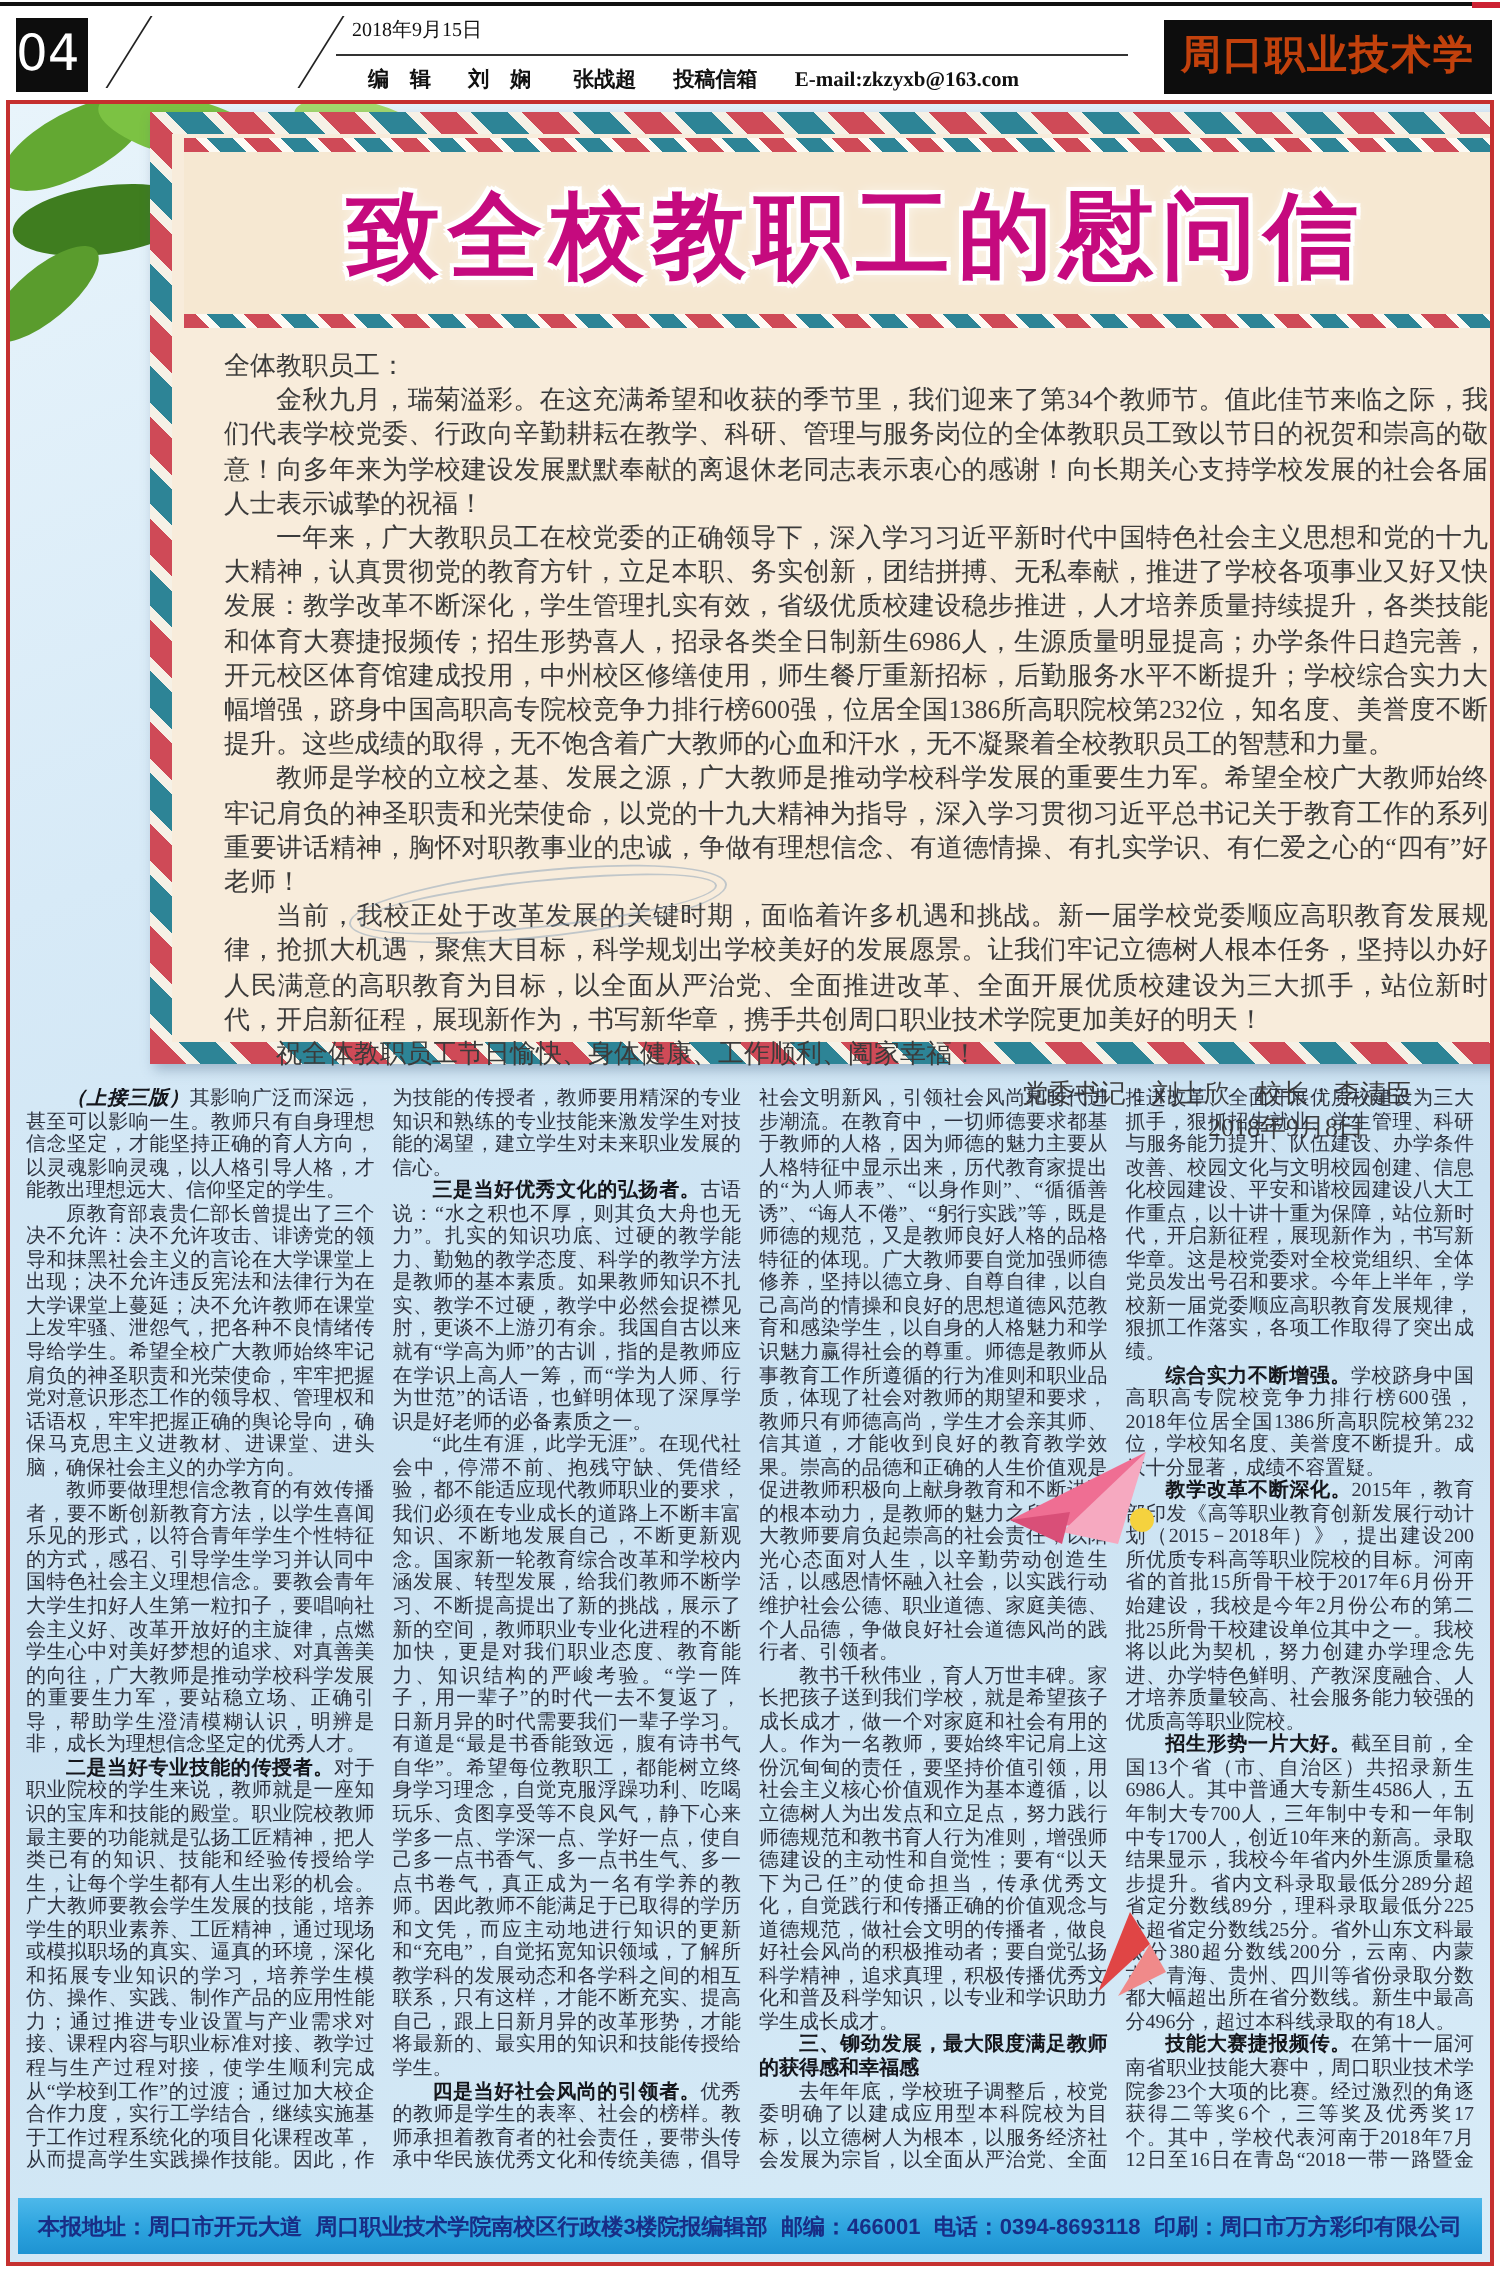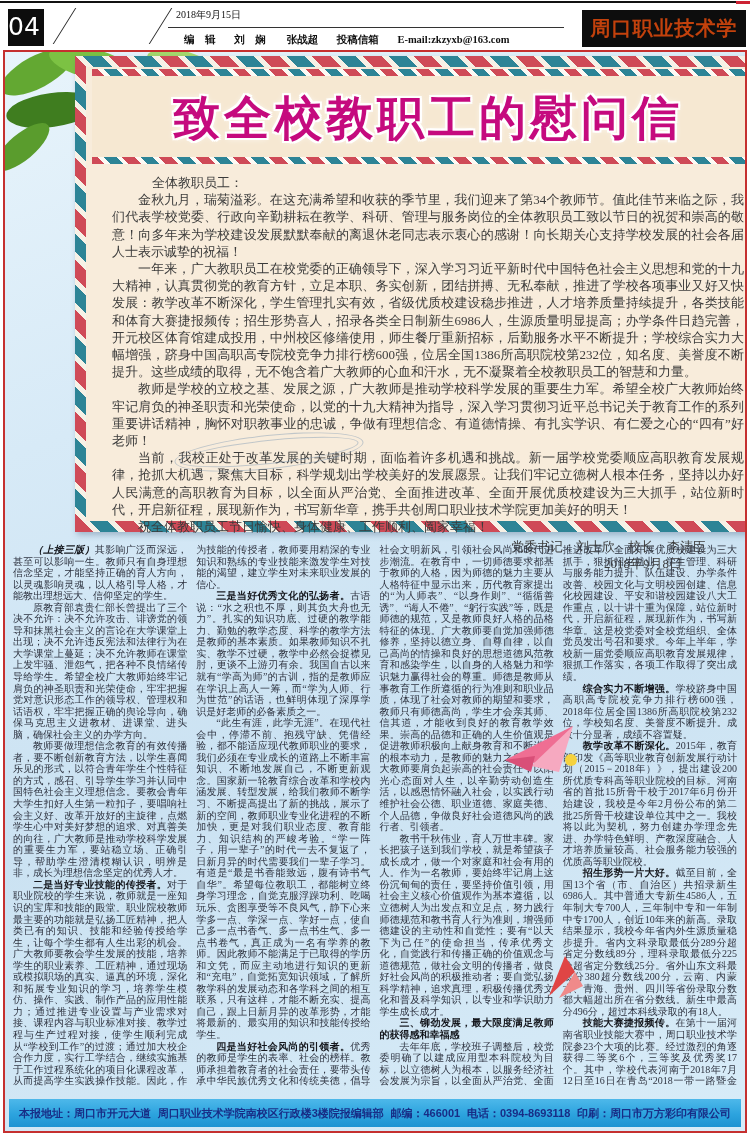--- a/index.html
+++ b/index.html
@@ -36,21 +36,21 @@
          border-image:repeating-linear-gradient(45deg,#cf4a57 0 13px,#f6f1e6 13px 18px,#2d8496 18px 31px,#f6f1e6 31px 36px) 11;
          box-shadow:2px 3px 6px rgba(60,90,120,.35); }
   .tband { position:relative; margin:2px 6px 0 6px; padding:12px 0 10px 0; background:#f6e8d2; text-align:center; }
   .tband::before,.tband::after { content:""; position:absolute; left:0; right:0; height:7px;
          background:repeating-linear-gradient(45deg,#cf4a57 0 9px,#fdfaf4 9px 13px,#2d8496 13px 22px,#fdfaf4 22px 26px); }
   .tband::before { top:0; } .tband::after { bottom:0; }
   .ltitle { font-size:47px; font-weight:bold; color:#c50a7e; letter-spacing:4px; padding:6px 0 4px 0;
             text-shadow:-2px -2px 0 #fff,2px -2px 0 #fff,-2px 2px 0 #fff,2px 2px 0 #fff,0 -2px 0 #fff,0 2px 0 #fff,-2px 0 0 #fff,2px 0 0 #fff,0 0 7px #fff; }
   .lbody { padding:10px 26px 0 26px; font-size:13px; line-height:17.2px; color:#3b3b3b; text-align:justify; }
   .lbody p { text-indent:2em; }
-  .salut { text-indent:0 !important;margin-left:40px; }
+  .salut { text-indent:0 !important; }
   .lsign { text-align:right; padding-right:38px; margin-top:3px; }
   .ldate { text-align:right; padding-right:62px; }
   .stamp { position:absolute; left:88px; top:368px; width:190px; height:34px; border:1.5px solid #7e99b4;
            border-radius:50%; opacity:.45; transform:rotate(-6deg); }
   .stamp::after { content:""; position:absolute; inset:4px; border:1px solid #7e99b4; border-radius:50%; }
 
   
   .article { position:absolute; left:8px; right:8px; top:492px; height:552px;
              column-count:4; column-gap:9px; overflow:hidden;
              font-size:10px; line-height:11.55px; color:#2e3340; text-align:justify; }

